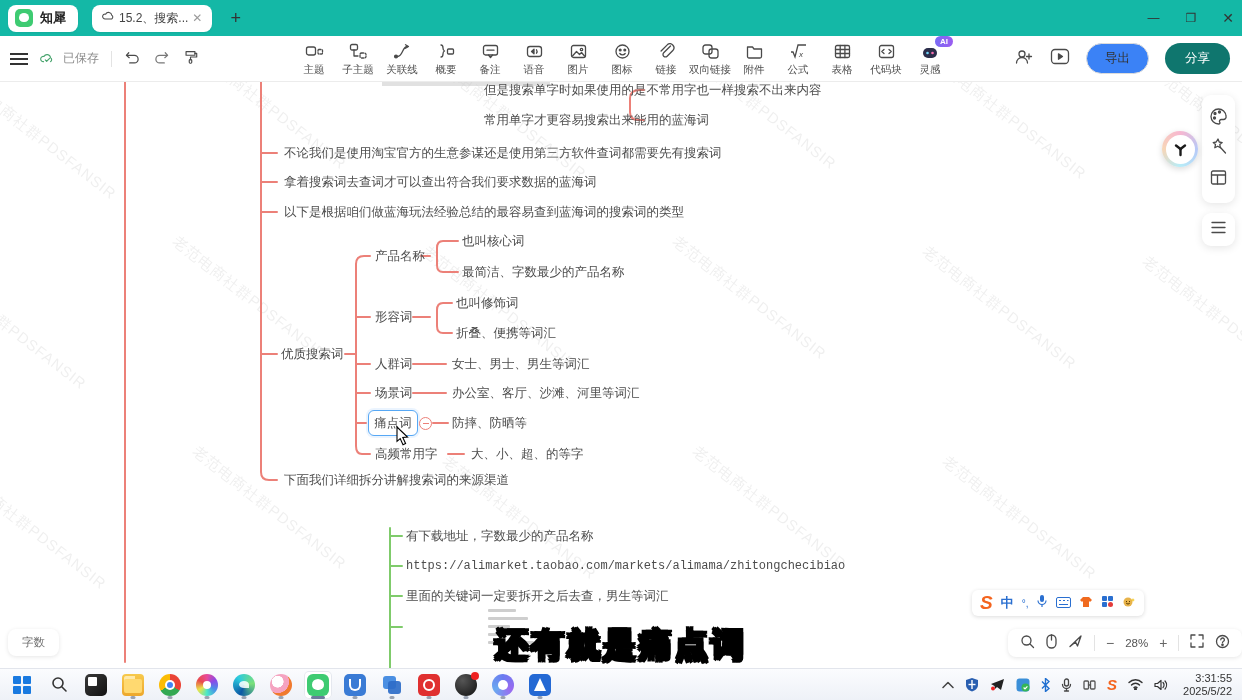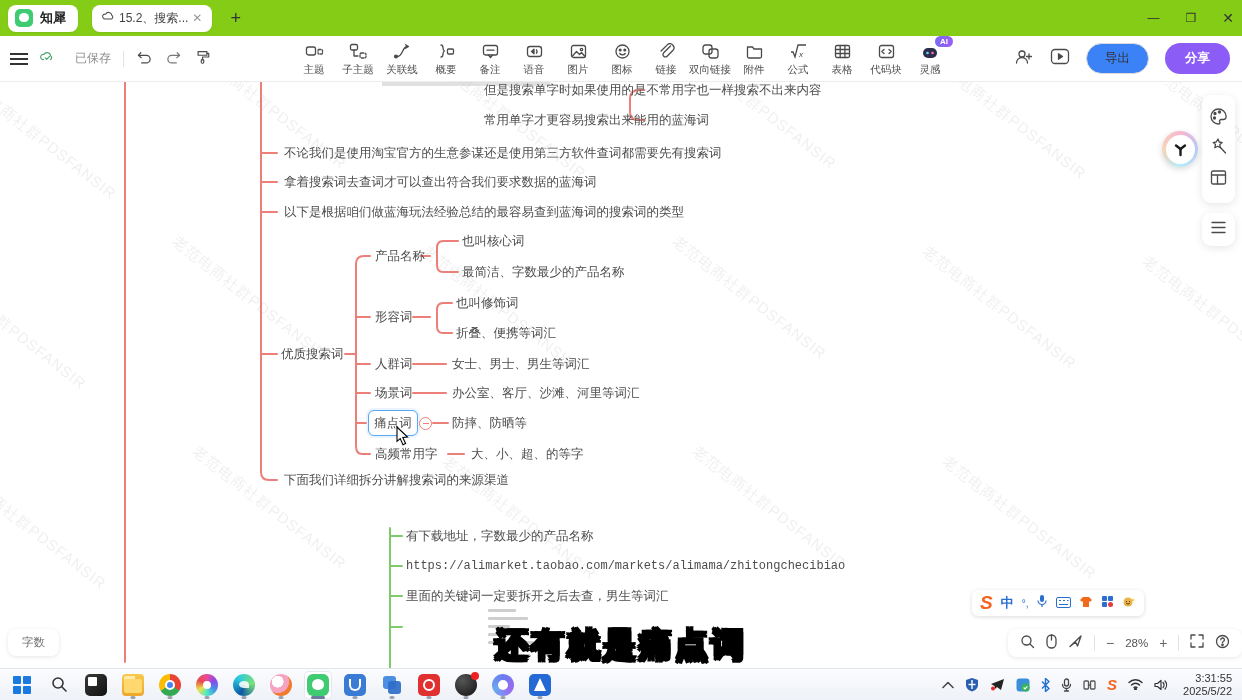--- a/index.html
+++ b/index.html
@@ -1,48 +1,48 @@
 <!DOCTYPE html>
 <html><head>
 <meta charset="utf-8">
 <style>
   * { margin:0; padding:0; box-sizing:border-box; }
   html,body { width:1242px; height:700px; overflow:hidden; font-family:"Liberation Sans","DejaVu Sans",sans-serif; }
   .app { position:relative; width:1242px; height:700px; background:#fff; }
 
   
-  .titlebar { position:absolute; top:0; left:0; right:0; height:36px; background:#84cc16; display:flex; align-items:center; }
+  .titlebar { position:absolute; top:0; left:0; right:0; height:36px; background:#14b8a6; display:flex; align-items:center; }
   .logo-chip { display:flex; align-items:center; gap:7px; background:#fff; border-radius:8px; height:27px; padding:0 12px 0 7px; margin-left:8px; box-shadow:0 1px 2px rgba(0,0,0,.06); }
   .logo-sq { width:18px; height:18px; border-radius:5px; background:#3ecb72; position:relative; }
   .logo-sq::after { content:""; position:absolute; left:4px; top:4px; width:10px; height:9px; background:#fff; border-radius:50% 50% 45% 45%; }
   .logo-chip b { font-size:13px; color:#222; }
   .tab { display:flex; align-items:center; gap:4px; background:#fff; border-radius:8px; height:27px; padding:0 10px; margin-left:14px; box-shadow:0 1px 2px rgba(0,0,0,.06); }
   .tab .cloud { color:#9a9a9a; font-size:12px; }
   .tab .t { font-size:12px; color:#444; max-width:86px; overflow:hidden; white-space:nowrap; }
   .tab .x { color:#9a9a9a; font-size:12px; cursor:pointer; }
   .newtab { margin-left:18px; font-size:18px; color:#333; }
   .wincontrols { position:absolute; right:8px; top:0; height:36px; display:flex; align-items:center; gap:26px; color:#333; font-size:12px; }
 
   
   .toolbar { position:absolute; top:36px; left:0; right:0; height:46px; background:#fff; border-bottom:1px solid #ececec; display:flex; align-items:center; }
   .tb-left { display:flex; align-items:center; gap:12px; margin-left:10px; }
   .hamburger { width:18px; height:12px; border-top:2px solid #333; border-bottom:2px solid #333; position:relative; }
   .hamburger::after { content:""; position:absolute; left:0; top:3px; width:100%; height:2px; background:#333; }
-  .saved { display:flex; gap:21px; color:#8c8c8c; font-size:12px; }
+  .saved { display:flex; align-items:center; gap:9px; color:#8c8c8c; font-size:12px; }
   .vdiv { width:1px; height:16px; background:#e3e3e3; }
   .ico-g { color:#6f6f6f; }
   .tb-center { position:absolute; left:292px; display:flex; align-items:flex-start; }
   .tb-item { width:44px; display:flex; flex-direction:column; align-items:center; gap:3px; cursor:pointer; padding-top:2px; }
   .tb-item svg { display:block; }
   .tb-item .lbl { font-size:10.5px; color:#4e4e4e; white-space:nowrap; }
   .ai-wrap { position:relative; }
   .ai-pill { position:absolute; top:-7px; right:-13px; background:linear-gradient(90deg,#7a6bf5,#9a5cf0); color:#fff; font-size:8px; font-weight:bold; border-radius:7px; padding:1px 5px; }
   .tb-right { position:absolute; right:12px; display:flex; align-items:center; gap:16px; }
   .btn-export { border:1px solid #dcdcdc; border-radius:16px; background:#3b82f6; font-size:12.5px; color:#333; padding:6px 18px; }
-  .btn-share { border:none; border-radius:16px; background:#8b5cf6; font-size:12.5px; color:#fff; font-weight:bold; padding:7px 20px; }
+  .btn-share { border:none; border-radius:16px; background:#0f766e; font-size:12.5px; color:#fff; font-weight:normal; padding:7px 20px; }
 
   
   .canvas { position:absolute; top:82px; left:0; width:1242px; height:586px; background:#fff; overflow:hidden; }
   .wm { position:absolute; font-size:15px; letter-spacing:1px; color:rgba(50,50,50,.08); white-space:nowrap; transform:rotate(38deg); transform-origin:left top; pointer-events:none; }
   .nd { position:absolute; white-space:nowrap; font-size:12.5px; color:#4c4c4c; line-height:16px; }
   .url { font-family:"Liberation Mono","DejaVu Sans Mono",monospace; font-size:12px; }
   .sel-box { position:absolute; left:368px; top:328px; width:50px; height:26px; border:1.5px solid #57a8f5; border-radius:6px; background:#fff; box-shadow:0 0 0 2px rgba(87,168,245,.12); display:flex; align-items:center; justify-content:center; font-size:12.5px; color:#4c4c4c; }
   .collapse { position:absolute; left:419px; top:335px; width:13px; height:13px; border:1.5px solid #ec8078; border-radius:50%; background:#fff; display:flex; align-items:center; justify-content:center; }
   .collapse i { display:block; width:6px; height:1.5px; background:#ec8078; }
   .ghost { position:absolute; background:#c9c9c9; opacity:.55; }

